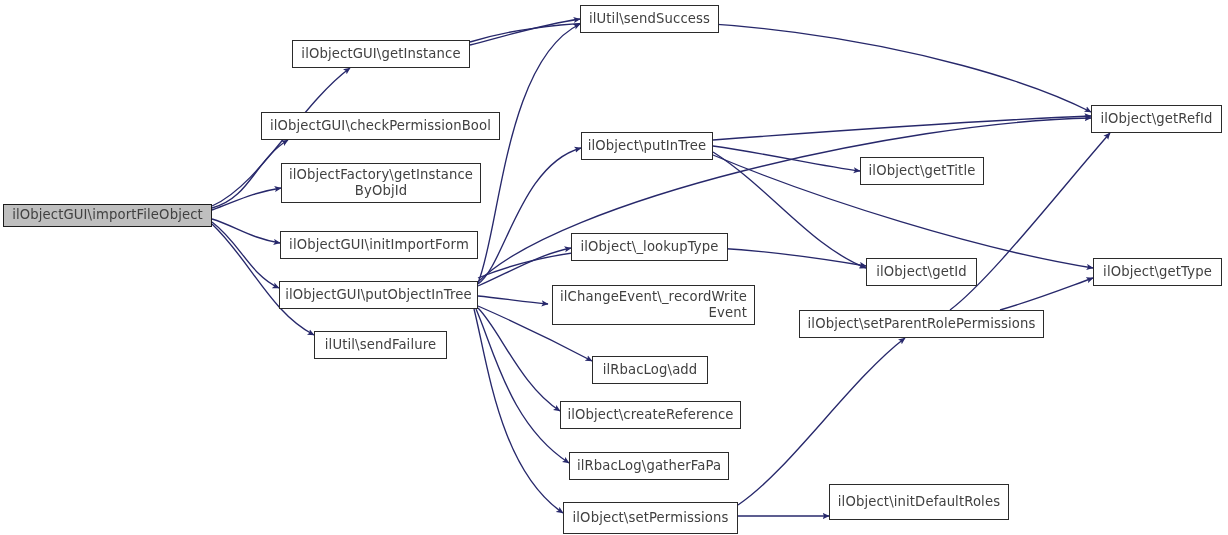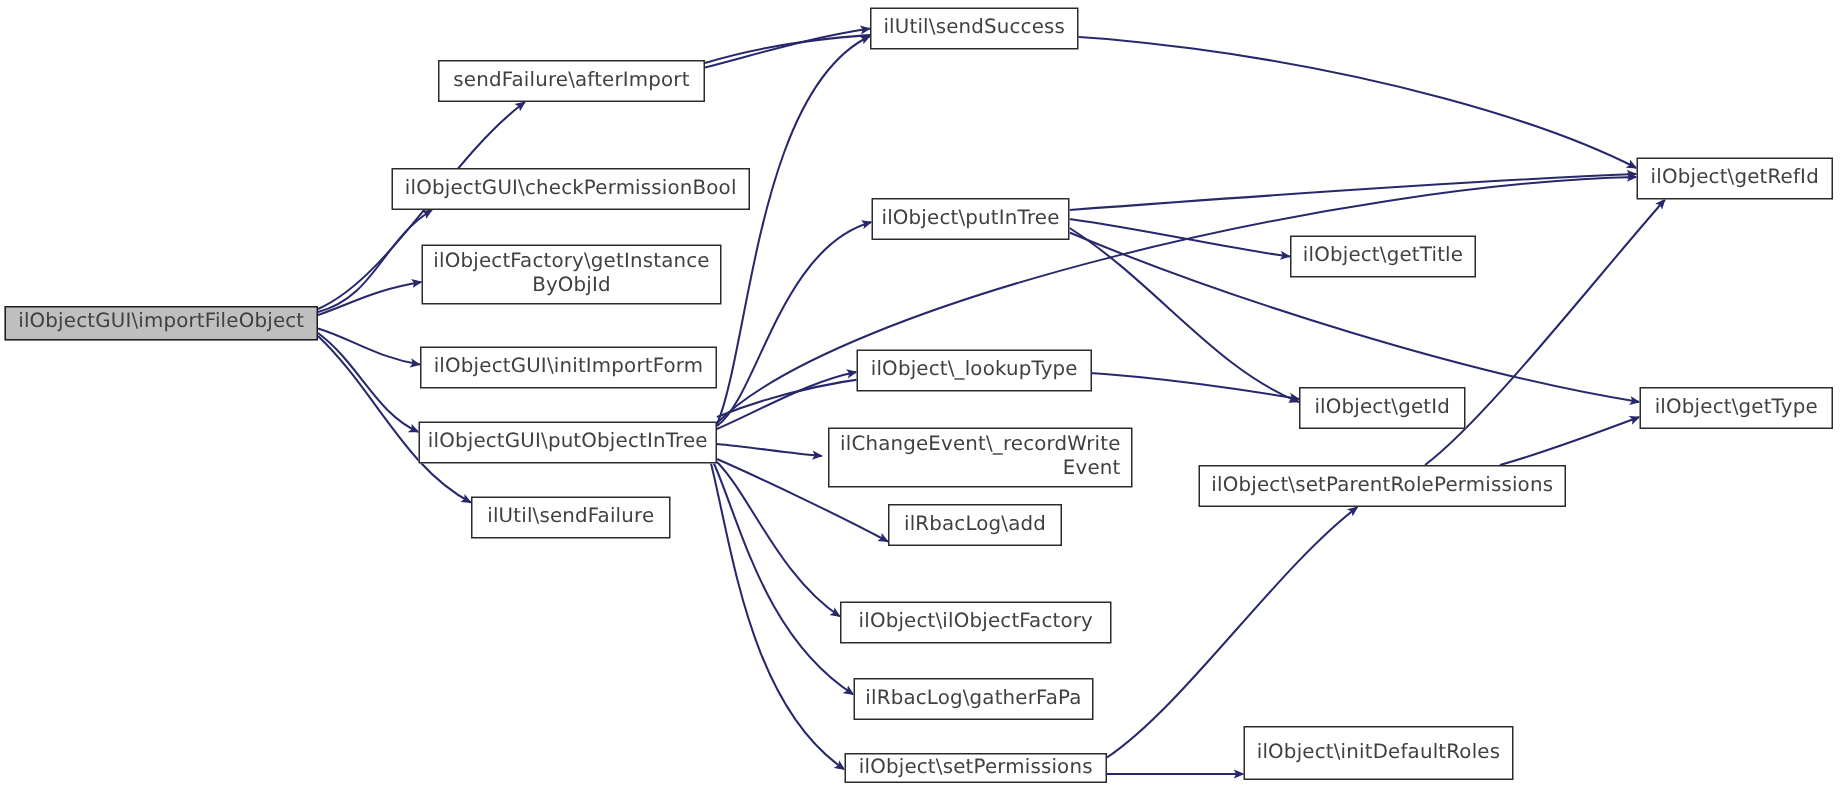--- a/index.html
+++ b/index.html
@@ -81,36 +81,36 @@
         <path d="M 713,152 C 770,188 810,246 866,268" marker-end="url(#arrow)"></path>
         <path d="M 713,155 C 820,200 980,250 1093,268" marker-end="url(#arrow)"></path>
         <path d="M 950,310 C 990,280 1060,190 1110,133" marker-end="url(#arrow)"></path>
         <path d="M 1000,310 C 1035,300 1060,290 1093,278" marker-end="url(#arrow)"></path>
         <path d="M 738,505 C 790,470 850,380 905,338" marker-end="url(#arrow)"></path>
         <path d="M 738,516 C 770,516 800,516 829,516" marker-end="url(#arrow)"></path>
       </g>
   </svg>
   <div id="node-layer">
       <div class="node highlight" style="left: 3px; top: 204px; width: 209px; height: 23px;"><span class="lbl">ilObjectGUI\importFileObject</span></div>
-      <div class="node" style="left: 292px; top: 40px; width: 178px; height: 28px;"><span class="lbl">sendFailure\afterImport</span></div>
+      <div class="node" style="left: 292px; top: 40px; width: 178px; height: 28px;"><span class="lbl">ilObjectGUI\getInstance</span></div>
       <div class="node" style="left: 261px; top: 112px; width: 239px; height: 28px;"><span class="lbl">ilObjectGUI\checkPermissionBool</span></div>
       <div class="node" style="left: 281px; top: 163px; width: 200px; height: 40px;"><span class="lbl">ilObjectFactory\getInstance
 ByObjId</span></div>
       <div class="node" style="left: 280px; top: 231px; width: 198px; height: 28px;"><span class="lbl">ilObjectGUI\initImportForm</span></div>
       <div class="node" style="left: 279px; top: 281px; width: 199px; height: 28px;"><span class="lbl">ilObjectGUI\putObjectInTree</span></div>
       <div class="node" style="left: 314px; top: 331px; width: 133px; height: 28px;"><span class="lbl">ilUtil\sendFailure</span></div>
       <div class="node" style="left: 580px; top: 5px; width: 139px; height: 28px;"><span class="lbl">ilUtil\sendSuccess</span></div>
       <div class="node" style="left: 581px; top: 132px; width: 132px; height: 28px; justify-content: center;"><span class="lbl">ilObject\putInTree</span></div>
       <div class="node" style="left: 571px; top: 233px; width: 157px; height: 28px;"><span class="lbl">ilObject\_lookupType</span></div>
       <div class="node" style="left: 552px; top: 285px; width: 203px; height: 40px; text-align: right;"><span class="lbl">ilChangeEvent\_recordWrite
 Event</span></div>
-      <div class="node" style="left: 592px; top: 336px; width: 116px; height: 28px;"><span class="lbl">ilRbacLog\add</span></div>
-      <div class="node" style="left: 560px; top: 401px; width: 181px; height: 28px;"><span class="lbl">ilObject\ilObjectFactory</span></div>
+      <div class="node" style="left: 592px; top: 356px; width: 116px; height: 28px;"><span class="lbl">ilRbacLog\add</span></div>
+      <div class="node" style="left: 560px; top: 401px; width: 181px; height: 28px;"><span class="lbl">ilObject\createReference</span></div>
       <div class="node" style="left: 569px; top: 452px; width: 160px; height: 28px;"><span class="lbl">ilRbacLog\gatherFaPa</span></div>
-      <div class="node" style="left: 563px; top: 502px; width: 175px; height: 20px;"><span class="lbl">ilObject\setPermissions</span></div>
+      <div class="node" style="left: 563px; top: 502px; width: 175px; height: 32px;"><span class="lbl">ilObject\setPermissions</span></div>
       <div class="node" style="left: 860px; top: 157px; width: 124px; height: 28px;"><span class="lbl">ilObject\getTitle</span></div>
       <div class="node" style="left: 866px; top: 258px; width: 111px; height: 28px;"><span class="lbl">ilObject\getId</span></div>
       <div class="node" style="left: 799px; top: 310px; width: 245px; height: 28px;"><span class="lbl">ilObject\setParentRolePermissions</span></div>
       <div class="node" style="left: 829px; top: 484px; width: 180px; height: 36px;"><span class="lbl">ilObject\initDefaultRoles</span></div>
       <div class="node" style="left: 1091px; top: 105px; width: 131px; height: 28px;"><span class="lbl">ilObject\getRefId</span></div>
       <div class="node" style="left: 1093px; top: 258px; width: 129px; height: 28px;"><span class="lbl">ilObject\getType</span></div>
     </div>
 </div>
 
 </body></html>

